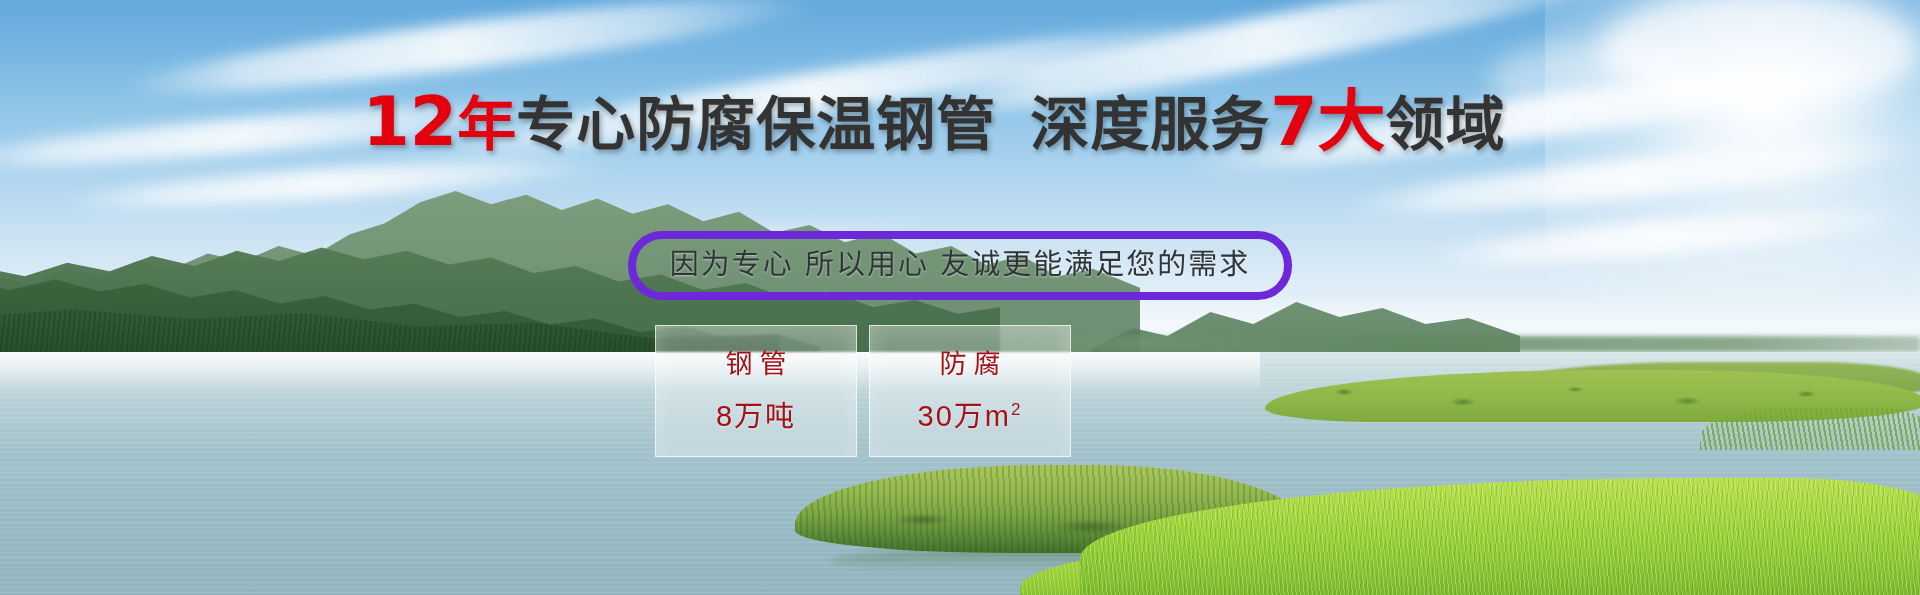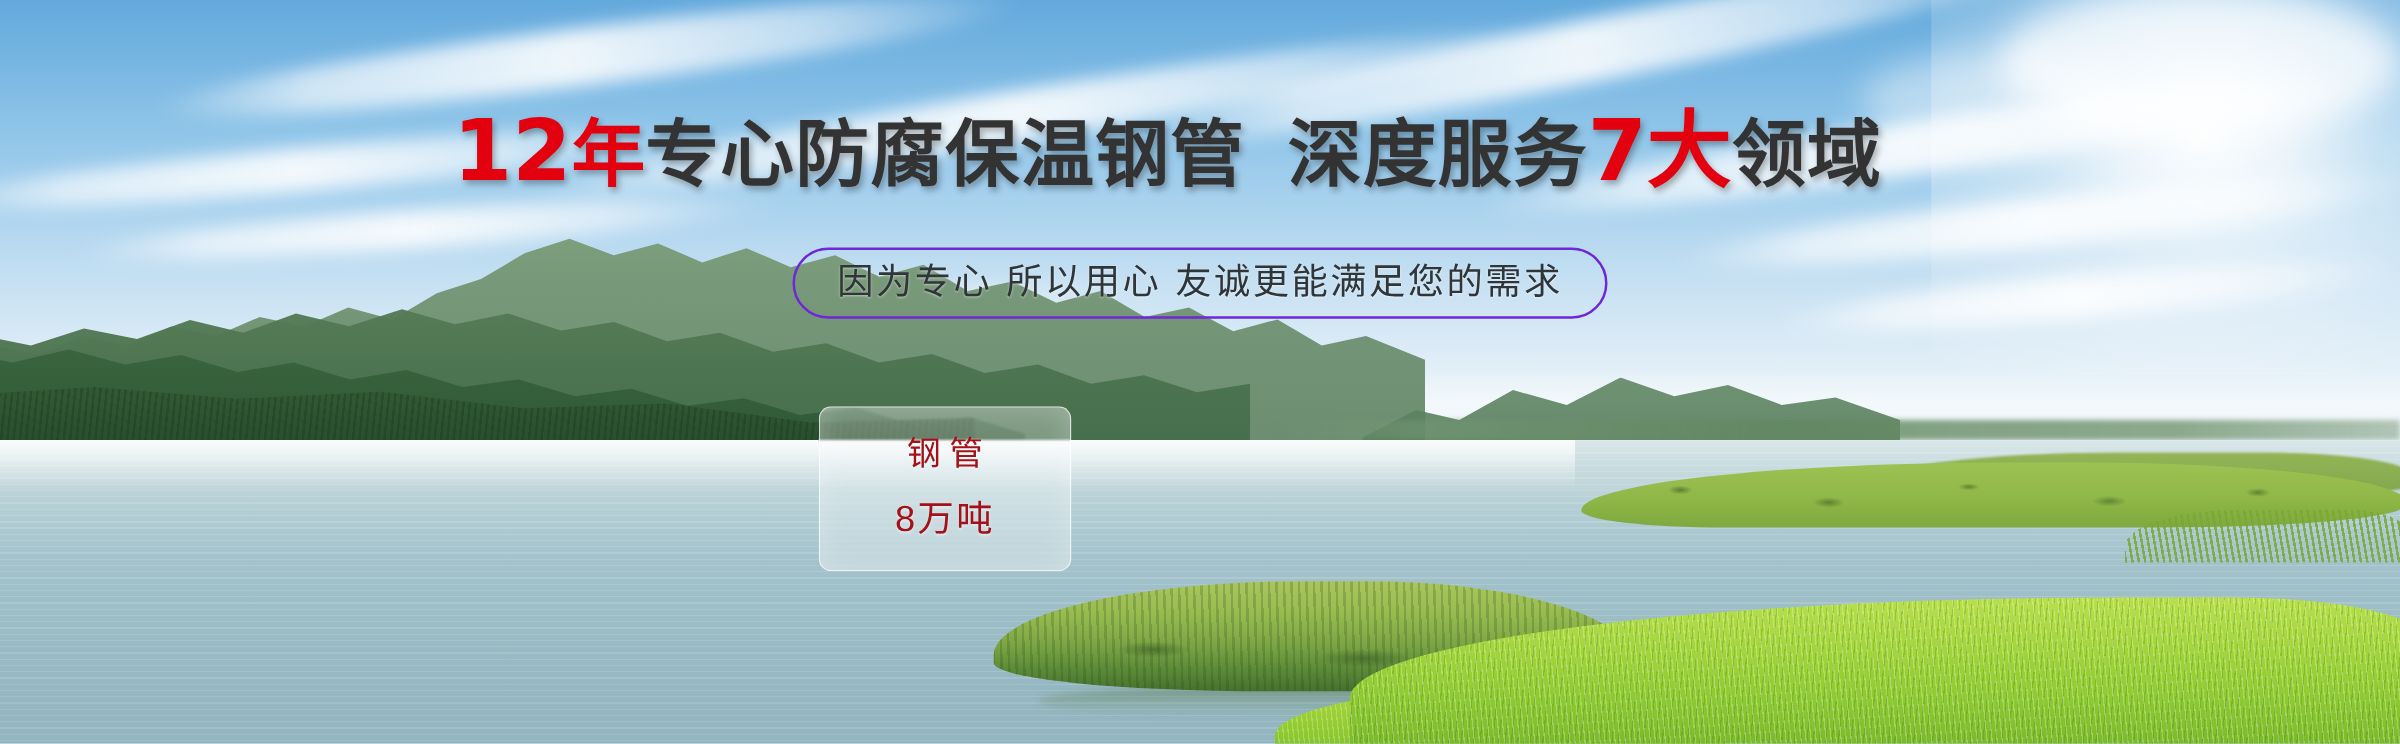--- a/index.html
+++ b/index.html
@@ -275,43 +275,44 @@
   .headline .hl-gap{ display:inline-block; width:34px; }
 
   .subtitle-wrap{
     position:absolute;left:0;top:198px;width:1920px;
     text-align:center;
     pointer-events:none;
   }
   .subtitle-pill{
     display:inline-block;
     padding:7px 34px 9px;
-    border:2px solid #6d28d9;
+    border:8px solid #6d28d9;
     border-radius:34px;
     font-family:"DejaVu Sans","Liberation Sans",sans-serif;
     font-size:29px;
     line-height:1.28;
     color:#2f3538;
     letter-spacing:2px;
     white-space:nowrap;
     background:transparent;
     text-shadow:0 1px 2px rgba(255,255,255,.5);
     pointer-events:auto;
+    margin-top:33px;
   }
 
   
   .stats{
     position:absolute;left:655px;top:325px;
     display:flex;
     gap:12px;
     pointer-events:auto;
   }
   .stat-card{
     width:200px;height:130px;
-    border-radius:10px;
+    border-radius:0;
     background:rgba(255,255,255,.30);
     border:1px solid rgba(255,255,255,.72);
     box-shadow:inset 0 0 22px rgba(255,255,255,.26);
     display:flex;flex-direction:column;
     align-items:center;justify-content:center;
     gap:22px;
     backdrop-filter:blur(1px);
   }
   .stat-label{
     font-family:"DejaVu Sans","Liberation Sans",sans-serif;
@@ -391,18 +392,22 @@
       <div class="subtitle-pill">因为专心 所以用心  友诚更能满足您的需求</div>
     </div>
 
     <div class="stats">
 
       <div class="stat-card">
         <div class="stat-label">钢管</div>
         <div class="stat-value"><span>8万吨</span></div>
       </div>
 
+      <div class="stat-card">
+        <div class="stat-label">防腐</div>
+        <div class="stat-value"><span>30万m</span><sup>2</sup></div>
+      </div>
 
 
     </div>
 
   </div>
 </div>
 
 </body></html>

